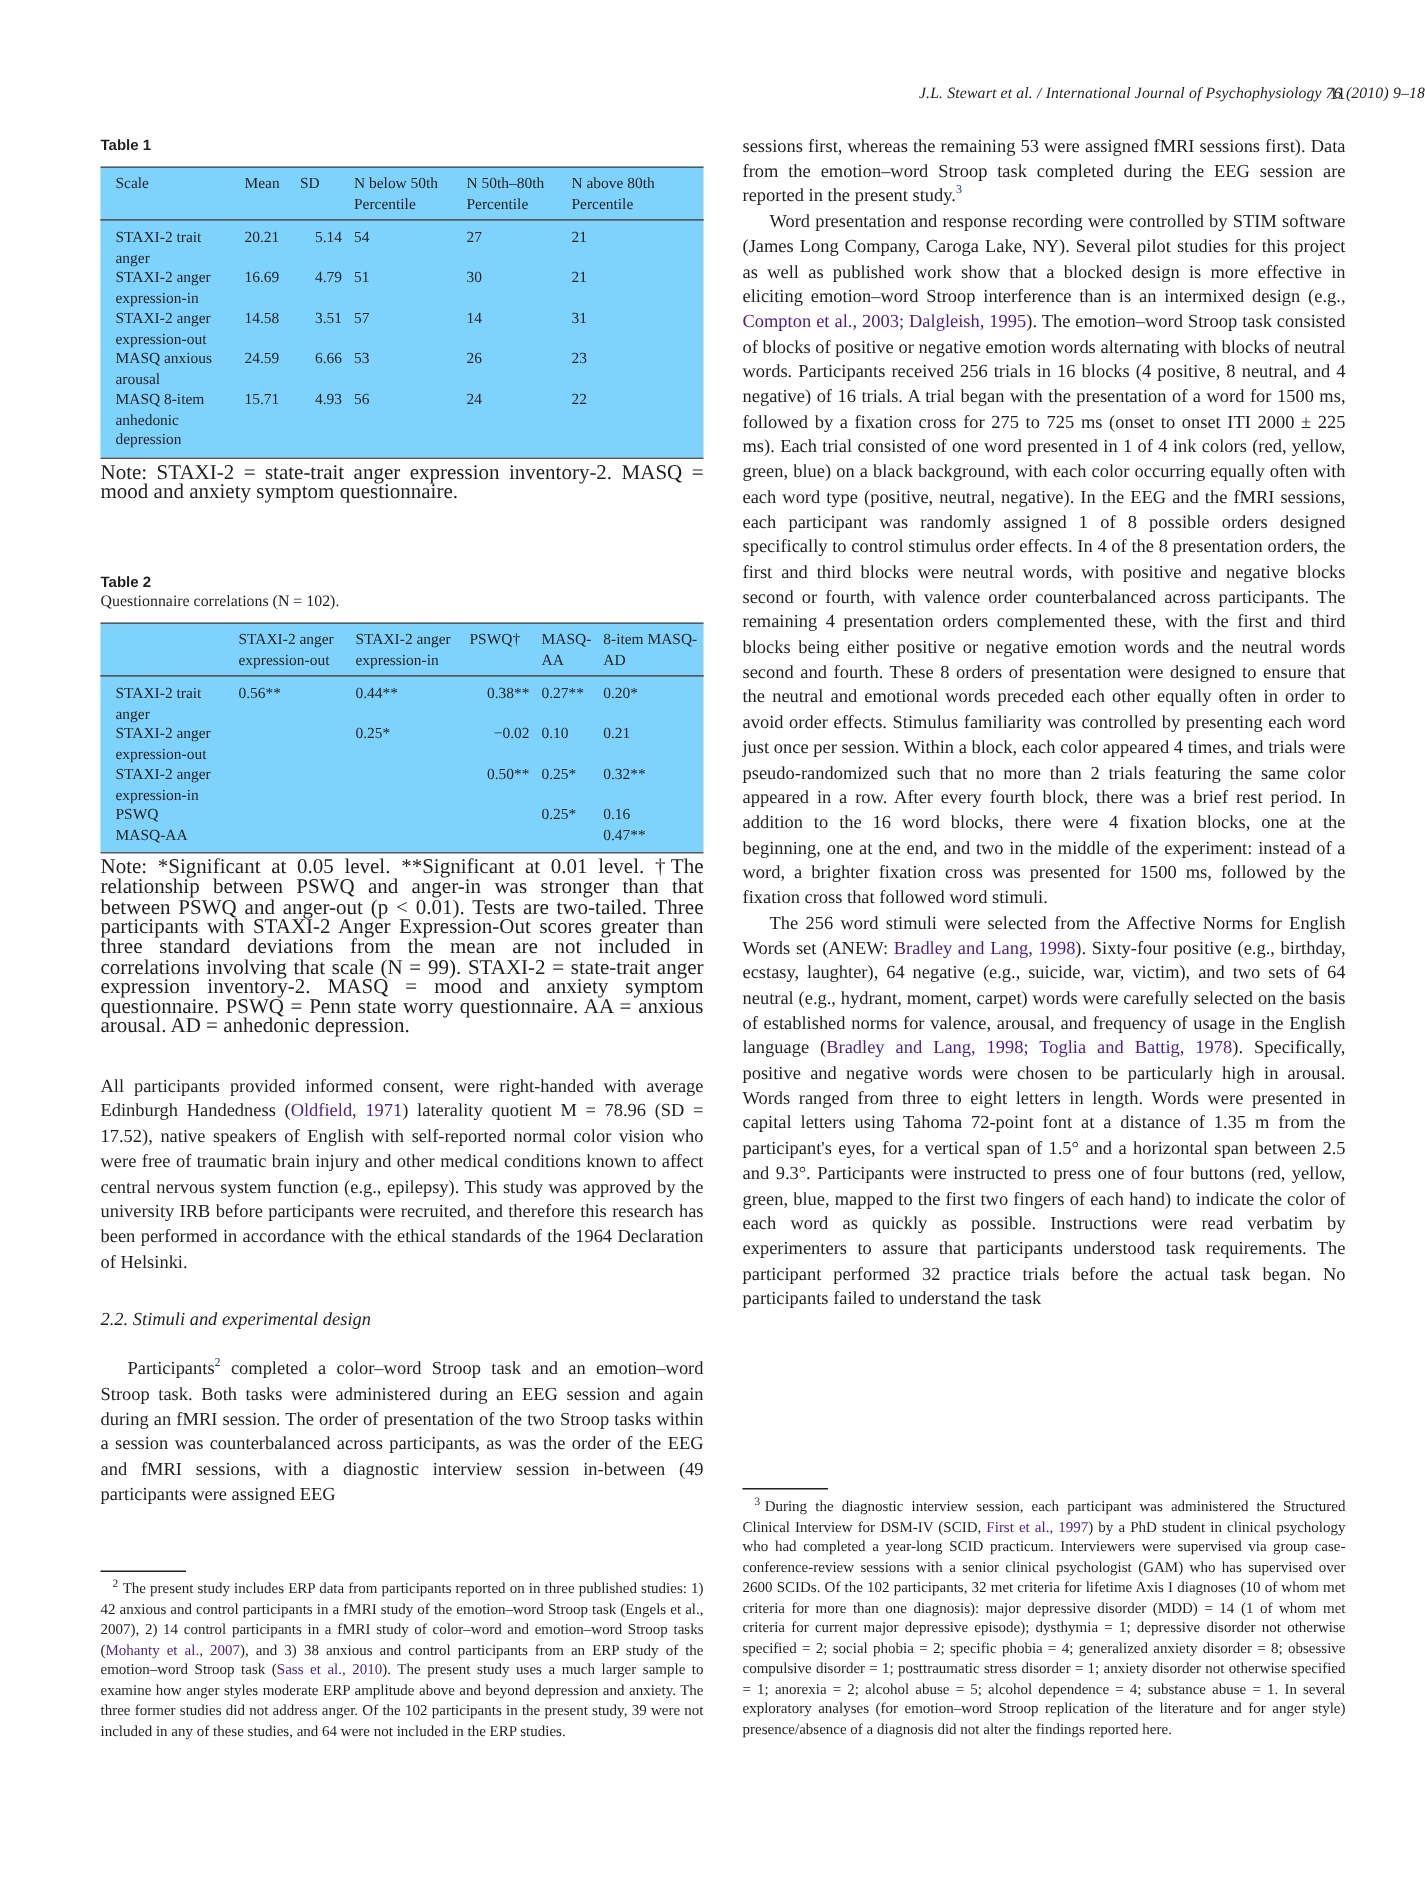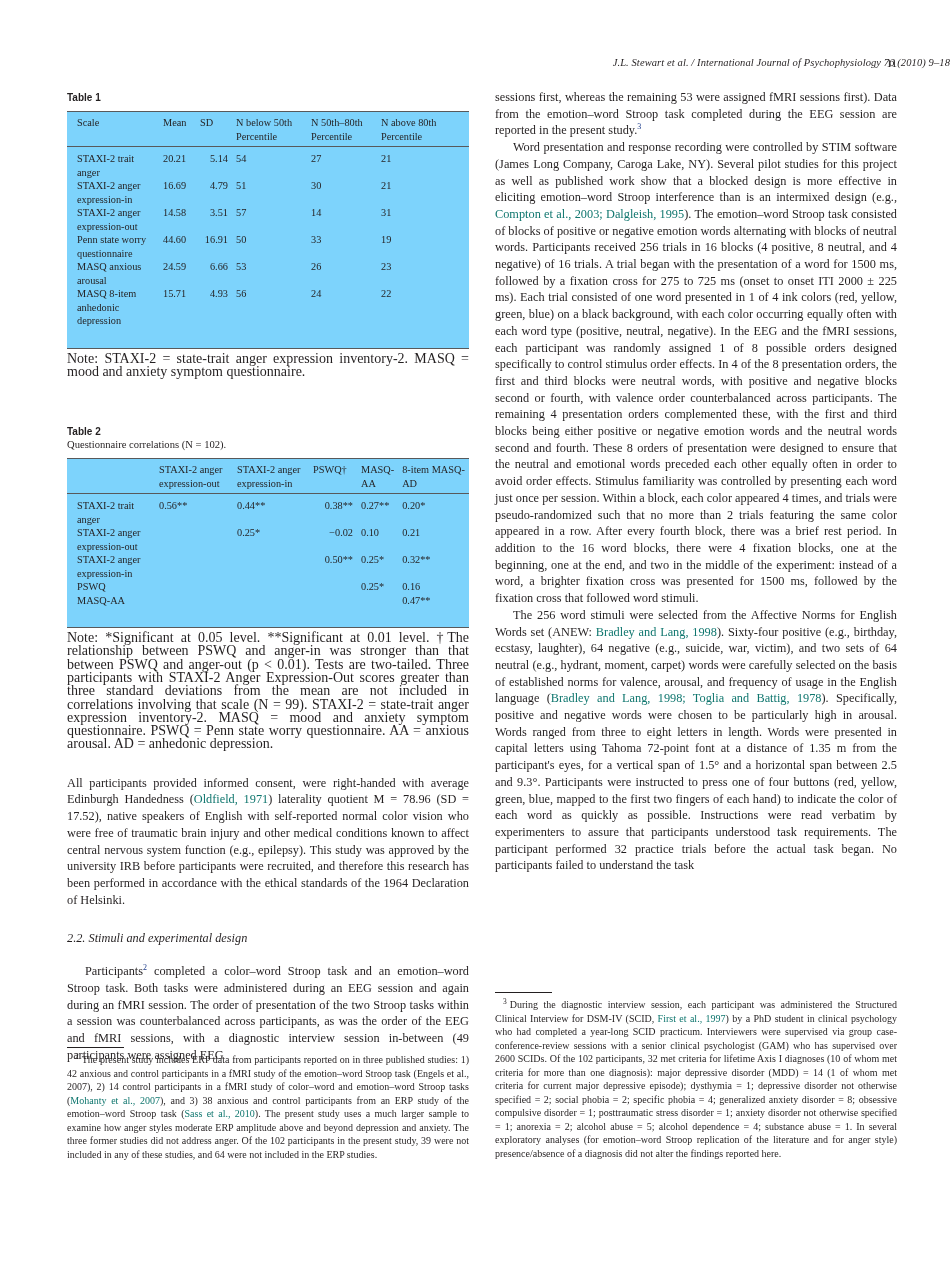--- a/index.html
+++ b/index.html
@@ -15,29 +15,29 @@
   .col-right { left: 495px; width: 402px; }
 
   .tbl-label { font-weight: bold; font-family: "Liberation Sans", sans-serif; font-size: 10px; line-height: 13px; margin-top: 3px; }
   .tbl-caption { font-size: 10.6px; line-height: 13px; }
   .tbl-box { background: #7dd3fc; margin-top: 7px; border-top: 1.5px solid #58595b; }
   table { border-collapse: collapse; width: 100%; font-size: 10.3px; line-height: 13.5px; }
   th { font-weight: normal; text-align: left; vertical-align: top; padding: 4px 4px 3px 4px; }
   thead tr { border-bottom: 1px solid #58595b; }
   td { vertical-align: top; padding: 0 4px; }
   tbody tr:first-child td { padding-top: 5px; }
-  tbody tr:last-child td { padding-bottom: 20px; }
+  tbody tr:last-child td { padding-bottom: 4px; }
   .scale { padding-left: 10px; text-indent: -0px; }
   .num-r { text-align: right; }
   .tbl-note { font-size: 14px; line-height: 13.3px; border-top: 1.5px solid #58595b; padding: 3px 0 2px 0; text-align: justify; }
 
   p.body { margin: 0; font-size: 12.3px; line-height: 16.7px; text-align: justify; hyphens: auto; }
   p.indent { text-indent: 18px; }
   .sec-head { font-style: italic; font-size: 12.3px; line-height: 16.7px; }
-  a.ref, .ref { color: #0f766e; text-decoration: none; }
+  a.ref, .ref { color: #4c1d95; text-decoration: none; }
   sup { font-size: 8px; line-height: 0; }
   sup.fn { color: #1a3a8a; }
 
   .fn-rule { width: 57px; border-top: 1px solid #231f20; }
   .footnote { font-size: 10px; line-height: 13.5px; text-align: justify; }
   .footnote .fnum { font-size: 7.5px; vertical-align: super; line-height: 0; margin-left: 8px; margin-right: 3px; }
 </style>
 </head>
 <body>
 
@@ -87,28 +87,20 @@
               <td>30</td>
               <td>21</td>
             </tr>
             <tr>
               <td class="scale">STAXI-2 anger expression-out</td>
               <td>14.58</td>
               <td class="num-r">3.51</td>
               <td>57</td>
               <td>14</td>
               <td>31</td>
-            </tr>
-            <tr>
-              <td class="scale">Penn state worry questionnaire</td>
-              <td>44.60</td>
-              <td class="num-r">16.91</td>
-              <td>50</td>
-              <td>33</td>
-              <td>19</td>
             </tr>
             <tr>
               <td class="scale">MASQ anxious arousal</td>
               <td>24.59</td>
               <td class="num-r">6.66</td>
               <td>53</td>
               <td>26</td>
               <td>23</td>
             </tr>
             <tr>

